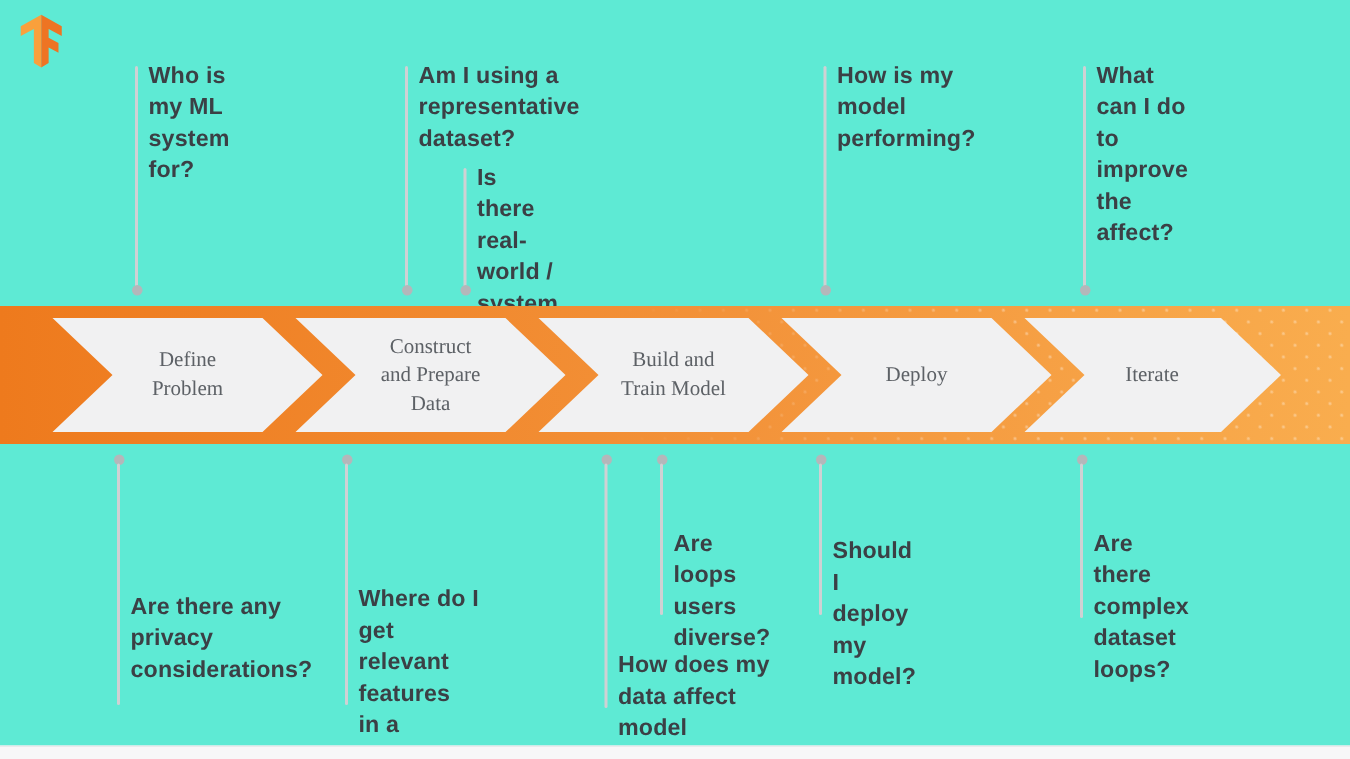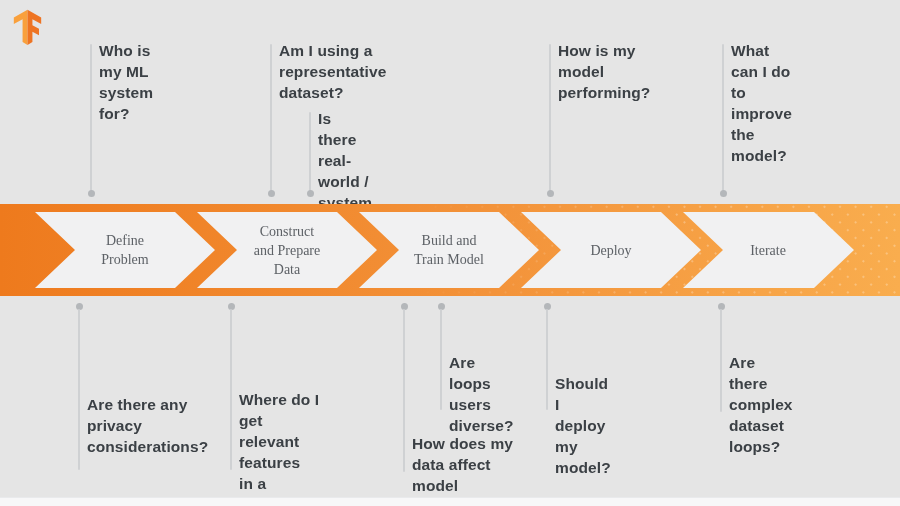--- a/index.html
+++ b/index.html
@@ -1,17 +1,17 @@
 <!DOCTYPE html>
 <html><head>
 <meta charset="utf-8">
 <style>
   html,body{margin:0;padding:0;background:#fff;}
   body{width:900px;height:506px;overflow:hidden;font-family:"Liberation Sans","DejaVu Sans",sans-serif;}
-  .canvas{position:relative;width:900px;height:506px;background:#e5e5e5;}
+  .canvas{position:relative;width:900px;height:506px;background:#5eead4;}
 
   
   .tf-logo{position:absolute;left:12px;top:9px;width:31px;height:40px;}
 
   
   .anno{position:absolute;}
   .vline{position:absolute;left:0;top:0;width:2px;background:#cfd1d3;border-radius:1px;}
   .dot{position:absolute;left:-2.5px;width:7px;height:7px;border-radius:50%;background:#b4b7ba;}
   .qtext{position:absolute;left:9px;white-space:pre-line;font-size:15.5px;line-height:21px;font-weight:700;color:#3b4045;letter-spacing:.1px;}
 
@@ -59,21 +59,21 @@
     <div class="vline" style="height:148px"></div>
     <div class="dot" style="top:146px"></div>
     <div class="qtext" style="top:-4px">How is my model
 performing?</div>
   </div>
 
   <div class="anno" style="left:722px;top:44px;">
     <div class="vline" style="height:148px"></div>
     <div class="dot" style="top:146px"></div>
     <div class="qtext" style="top:-4px">What can I do to
-improve the model?</div>
+improve the affect?</div>
   </div>
 
   <div class="band">
     <svg width="900" height="92" viewBox="0 0 900 92">
       <defs>
         <linearGradient id="bandGrad" x1="0" y1="0" x2="1" y2="0">
           <stop offset="0" stop-color="#ee7a1d"></stop>
           <stop offset="0.55" stop-color="#f3933a"></stop>
           <stop offset="1" stop-color="#f9ad4e"></stop>
         </linearGradient>
@@ -137,21 +137,21 @@
     <div class="dot" style="top:0"></div>
     <div class="vline" style="top:6px;height:101px"></div>
     <div class="qtext" style="top:49px">Are loops
 users
 diverse?</div>
   </div>
 
   <div class="anno" style="left:546px;top:303px;">
     <div class="dot" style="top:0"></div>
     <div class="vline" style="top:6px;height:101px"></div>
-    <div class="qtext" style="top:70px">Should I deploy
+    <div class="qtext" style="top:54px">Should I deploy
 my model?</div>
   </div>
 
   <div class="anno" style="left:720px;top:303px;">
     <div class="dot" style="top:0"></div>
     <div class="vline" style="top:6px;height:103px"></div>
     <div class="qtext" style="top:49px">Are there
 complex
 dataset loops?</div>
   </div>

